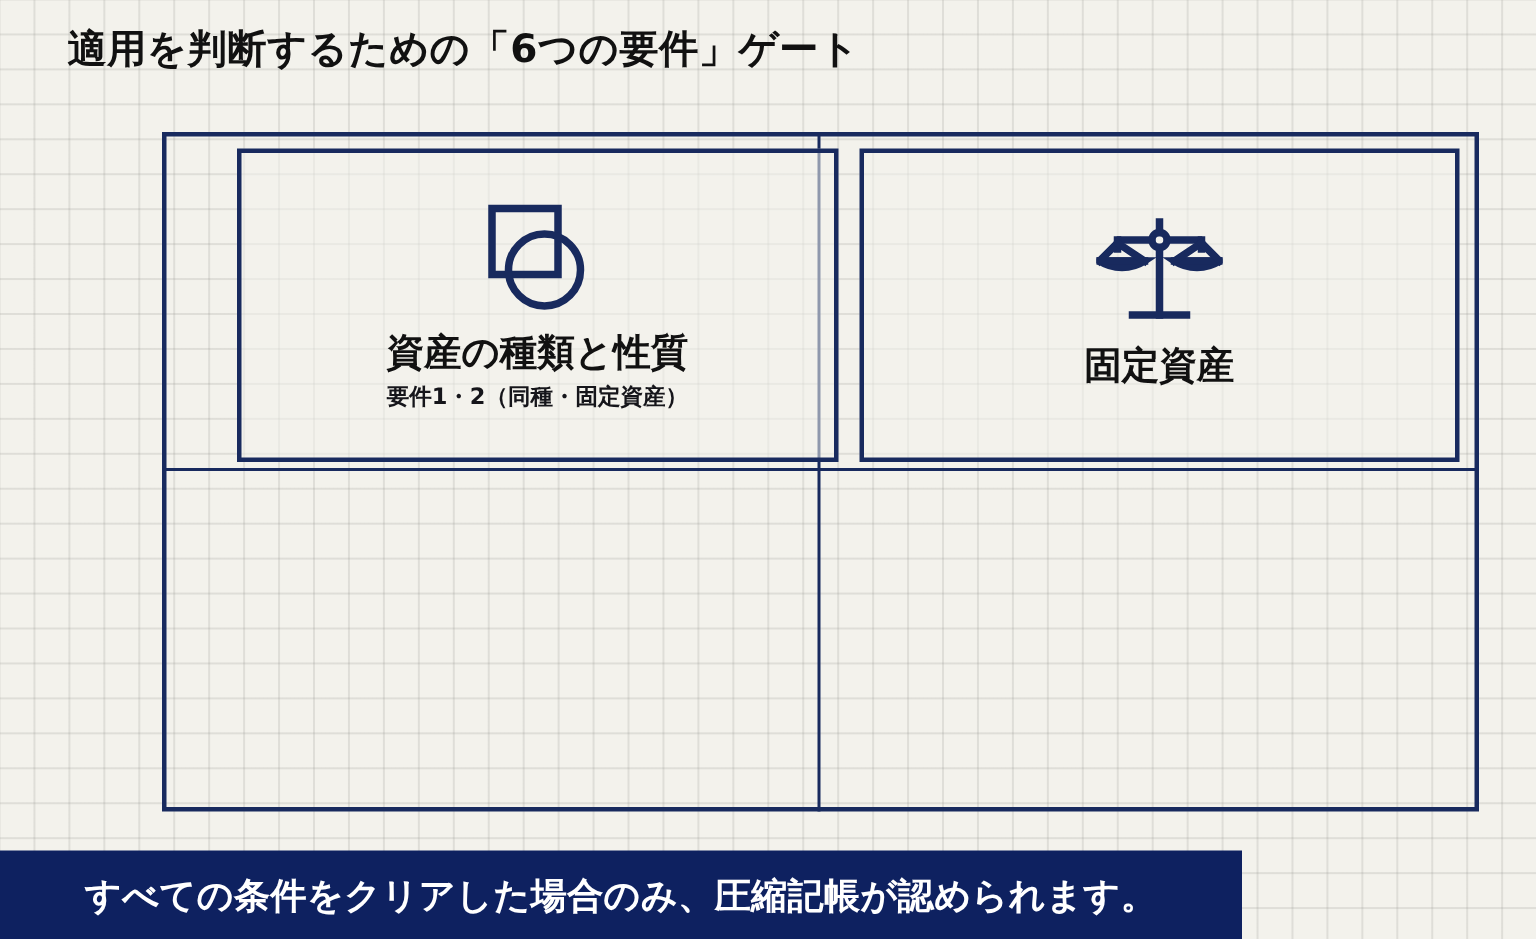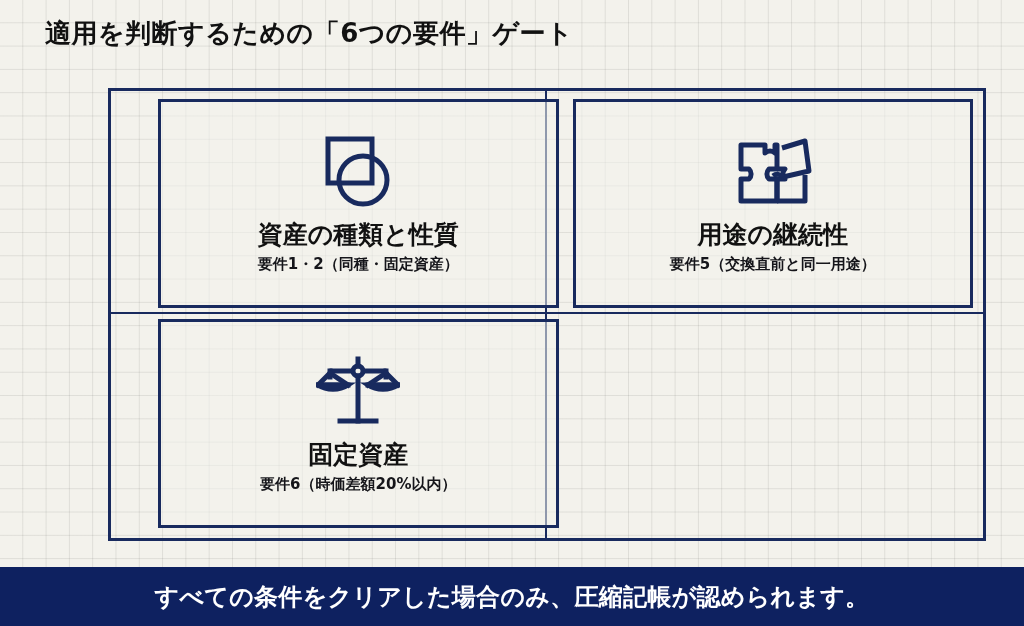--- a/index.html
+++ b/index.html
@@ -125,21 +125,21 @@
     line-height: 1.2;
     text-align: left;
     white-space: nowrap;
   }
 
   
   #footer {
     position: absolute;
     left: 0;
     bottom: 0;
-    width: 1024px;
+    width: 828px;
     height: 59px;
     background: #0e2160;
     display: flex;
     align-items: center;
     justify-content: center;
   }
   #footer-text {
     color: #ffffff;
     font-size: 24px;
     font-weight: 700;
@@ -166,33 +166,20 @@
         <svg width="84" height="84" viewBox="0 0 84 84" fill="none" stroke="#182a5e" stroke-width="5">
           <rect x="12" y="8" width="44" height="44"></rect>
           <circle cx="47" cy="49" r="24"></circle>
         </svg>
       </div>
       <div class="card-title">資産の種類と性質</div>
       <div class="card-sub">要件1・2（同種・固定資産）</div>
     </div>
 
 
-    <div class="card">
-      <div class="card-icon">
-        <svg width="84" height="84" viewBox="0 0 84 84" fill="none" stroke="#182a5e" stroke-width="5" stroke-linejoin="round">
-          <path d="M10 14 H34 v8 a7 7 0 0 1 10 0 v-8 H46 V38 h-8 a7 7 0 0 0 0 10 h8 V70 H10 V48 h8 a7 7 0 0 0 0 -10 h-8 Z"></path>
-          <path d="M46 70 V48 h8 a7 7 0 0 1 0 -10 h-8 V38"></path>
-          <path d="M46 70 H74 V44"></path>
-          <path d="M51 17 L74 10 L78 40 L52 46"></path>
-          <path d="M52 46 a7 7 0 0 0 -10 -1"></path>
-        </svg>
-      </div>
-      <div class="card-title">用途の継続性</div>
-      <div class="card-sub">要件5（交換直前と同一用途）</div>
-    </div>
 
     <div class="card">
       <div class="card-icon">
         <svg width="84" height="84" viewBox="0 0 84 84" fill="none" stroke="#182a5e" stroke-width="5" stroke-linecap="square">
           <line x1="42" y1="8" x2="42" y2="15"></line>
           <circle cx="42" cy="20" r="5"></circle>
           <line x1="42" y1="25" x2="42" y2="70"></line>
           <line x1="16" y1="20" x2="36" y2="20"></line>
           <line x1="48" y1="20" x2="68" y2="20"></line>
           <line x1="14" y1="20" x2="14" y2="26"></line>
@@ -202,21 +189,20 @@
           <path d="M14 22 L2 34"></path>
           <path d="M14 22 L32 34"></path>
           <path d="M52 34 A22 16 0 0 0 82 34 Z" fill="none"></path>
           <line x1="52" y1="34" x2="82" y2="34"></line>
           <path d="M70 22 L52 34"></path>
           <path d="M70 22 L82 34"></path>
           <line x1="24" y1="70" x2="60" y2="70"></line>
         </svg>
       </div>
       <div class="card-title">固定資産</div>
-      <div class="card-sub">要件6（時価差額20%以内）</div>
     </div>
 
   </div>
 
   <div id="footer">
     <div id="footer-text">すべての条件をクリアした場合のみ、圧縮記帳が認められます。</div>
   </div>
 
 </div>
 

